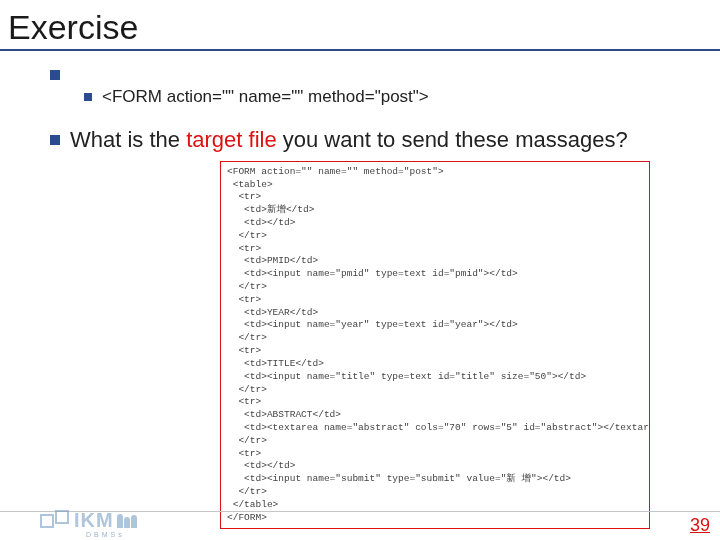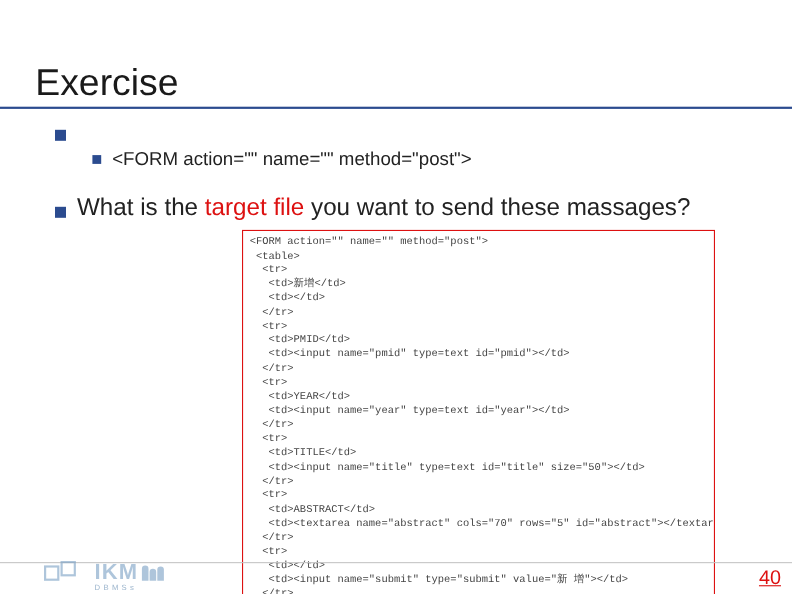--- a/index.html
+++ b/index.html
@@ -5,22 +5,21 @@
   * { margin: 0; padding: 0; box-sizing: border-box; }
   body {
     width: 720px;
     height: 540px;
     background: #fff;
     font-family: Arial, sans-serif;
     position: relative;
     overflow: hidden;
   }
   .title-wrap {
-    padding: 8px 16px 0 32px;
-    margin-top: 48px;
+    padding: 8px 16px 0 8px;
   }
   .title {
     font-size: 34px;
     color: #1a1a1a;
     font-weight: normal;
     padding-bottom: 2px;
   }
   .title-underline {
     border-bottom: 2px solid #2b4b8f;
     height: 0;
@@ -89,21 +88,21 @@
   .footer-logo-sq {
     width: 14px; height: 14px; border: 2px solid #7aa0c4;
     display: inline-block; margin-right: 1px;
   }
   .footer-text {
     font-family: Arial, sans-serif;
     font-weight: bold;
     font-size: 20px;
     color: #7aa0c4;
     letter-spacing: 1px;
-    margin-left: 16px;
+    margin-left: 4px;
   }
   .footer-sub {
     position: absolute;
     bottom: 2px;
     left: 86px;
     font-size: 7px;
     letter-spacing: 3px;
     color: #9bb4cc;
   }
   .footer-people {
@@ -142,21 +141,21 @@
 
 <div class="content">
   <div class="b1">
     <span class="bullet"></span>
   </div>
   <div class="b2">
     <span class="bullet-sm"></span>
     <span class="b2-text">&lt;FORM action="" name="" method="post"&gt;</span>
   </div>
 
-  <div class="b1" style="margin-top:6px;align-items:center;">
+  <div class="b1" style="margin-top:6px;">
     <span class="bullet"></span>
     <span class="b1-text">
       <span>What is the </span><span class="red">target file</span><span> you want to send these massages?</span>
     </span>
   </div>
 
   <div class="codebox">&lt;FORM action="" name="" method="post"&gt;
  &lt;table&gt;
   &lt;tr&gt;
    &lt;td&gt;新增&lt;/td&gt;
@@ -193,13 +192,13 @@
   <span class="footer-logo-sq" style="margin-top:-8px;"></span>
   <span class="footer-text">IKM</span>
   <span class="footer-people">
     <span class="person"></span>
       <span class="person" style="height:11px;"></span>
       <span class="person" style="height:13px;"></span>
   </span>
 </div>
 <div class="footer-sub">DBMSs</div>
 
-<div class="pagenum">40</div>
+<div class="pagenum">39</div>
 
 </body></html>

